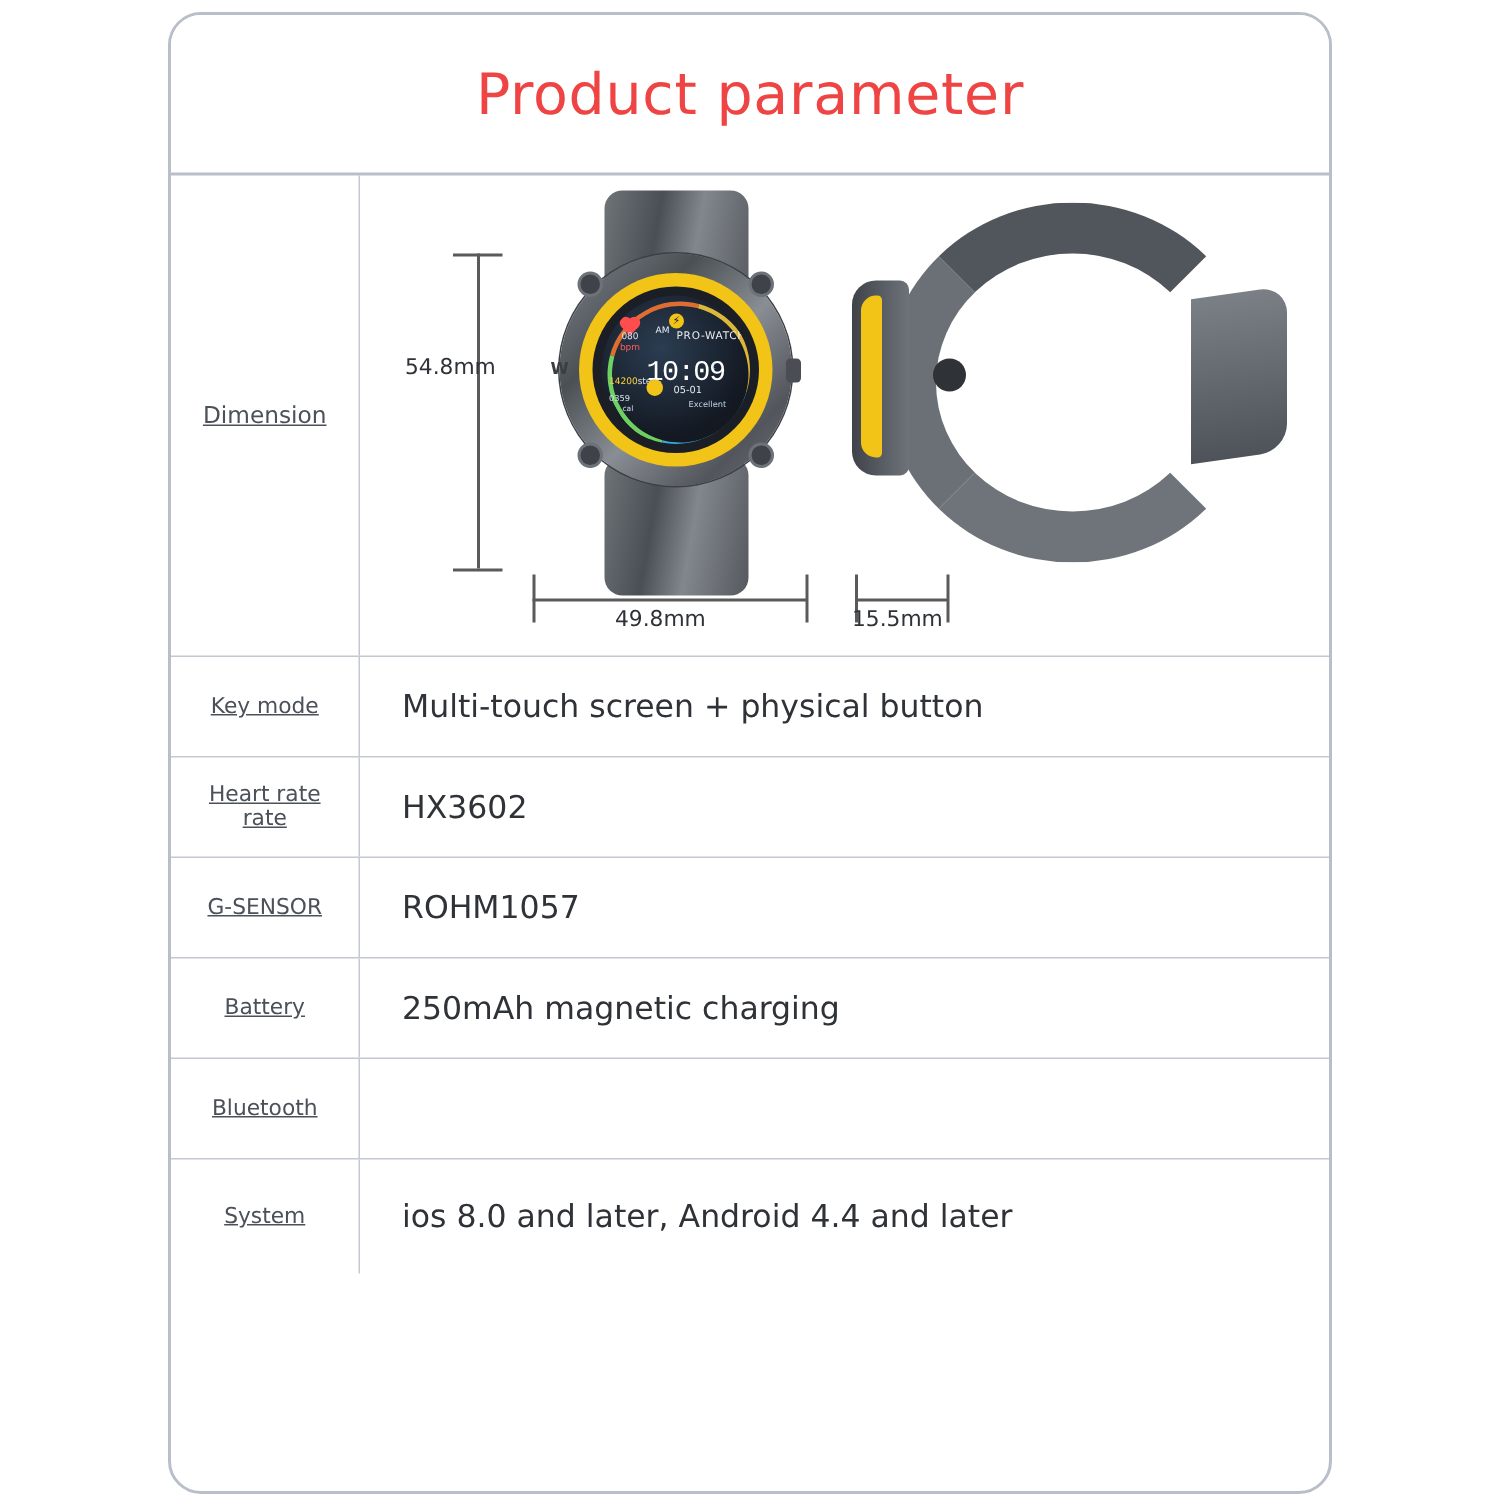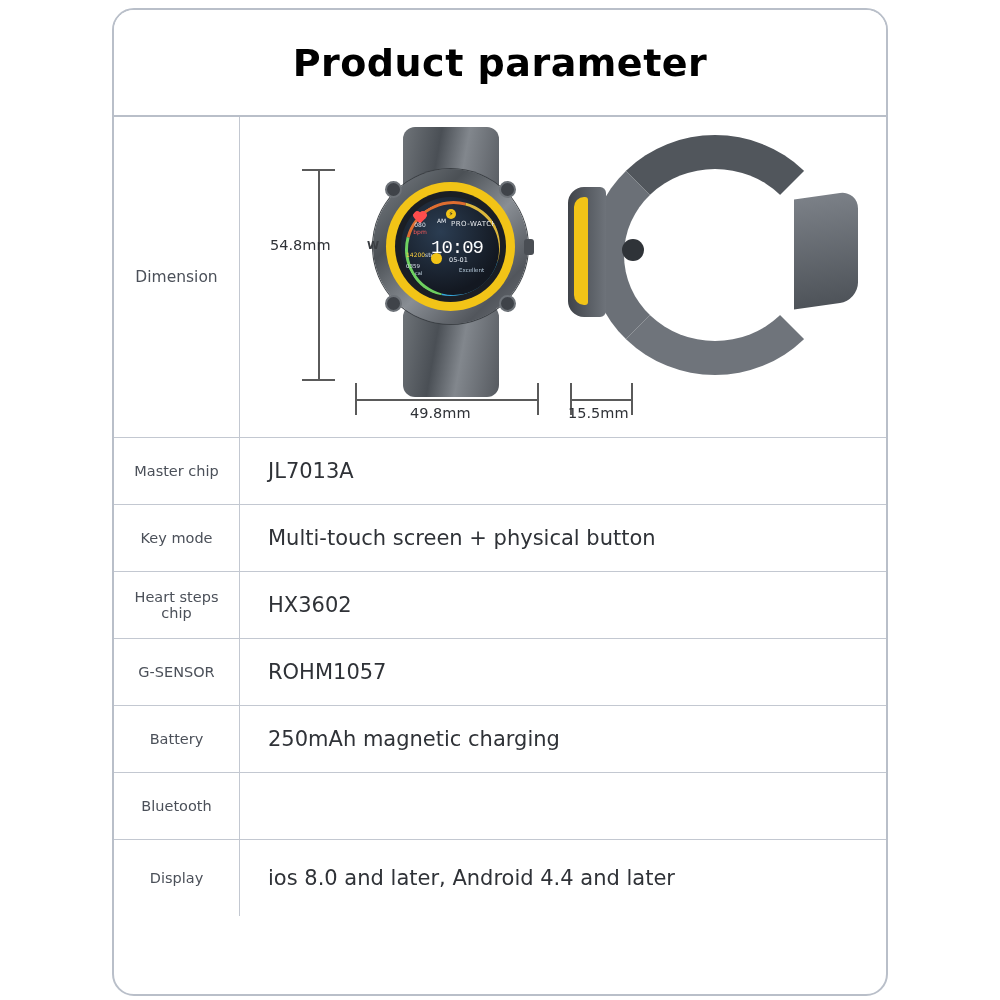--- a/index.html
+++ b/index.html
@@ -38,22 +38,22 @@
     display: flex;
     align-items: center;
     justify-content: center;
     border-bottom: 2px solid #b9bfc9;
     background: #ffffff;
   }
 
   .title-text {
     font-family: "DejaVu Sans", sans-serif;
     font-size: 38px;
-    font-weight: bold;
-    color: #000000;
+    font-weight: normal;
+    color: #ef4444;
     letter-spacing: 0.5px;
   }
 
   
   .table {
     display: flex;
     flex-direction: column;
   }
 
   .row {
@@ -69,20 +69,21 @@
     min-width: 126px;
     border-right: 1.5px solid #c3c8d1;
     display: flex;
     align-items: center;
     justify-content: center;
     font-size: 14.5px;
     color: #4b5059;
     text-align: center;
     padding: 4px 16px;
     box-sizing: border-box;
+    text-decoration: underline;
   }
 
   .cell-value {
     flex: 1;
     display: flex;
     align-items: center;
     padding-left: 28px;
     font-size: 21px;
     color: #2f3237;
     box-sizing: border-box;
@@ -480,50 +481,46 @@
           <div class="h-line"></div>
           <div class="h-label">49.8mm</div>
 
           <div class="h2-cap-l"></div>
           <div class="h2-cap-r"></div>
           <div class="h2-line"></div>
           <div class="h2-label">15.5mm</div>
         </div>
       </div>
 
-      <div class="row">
-        <div class="cell-label">Master chip</div>
-        <div class="cell-value">JL7013A</div>
-      </div>
 
       <div class="row">
         <div class="cell-label">Key mode</div>
         <div class="cell-value">Multi-touch screen + physical button</div>
       </div>
 
 
       <div class="row">
-        <div class="cell-label">Heart steps chip</div>
+        <div class="cell-label">Heart rate rate</div>
         <div class="cell-value">HX3602</div>
       </div>
 
       <div class="row">
         <div class="cell-label">G-SENSOR</div>
         <div class="cell-value">ROHM1057</div>
       </div>
 
       <div class="row">
         <div class="cell-label">Battery</div>
         <div class="cell-value">250mAh magnetic charging</div>
       </div>
 
       <div class="row">
         <div class="cell-label">Bluetooth</div>
       </div>
 
       <div class="row row-system">
-        <div class="cell-label">Display</div>
+        <div class="cell-label">System</div>
         <div class="cell-value">ios 8.0 and later, Android 4.4 and later</div>
       </div>
 
     </div>
   </div>
 </div>
 
 </body></html>

